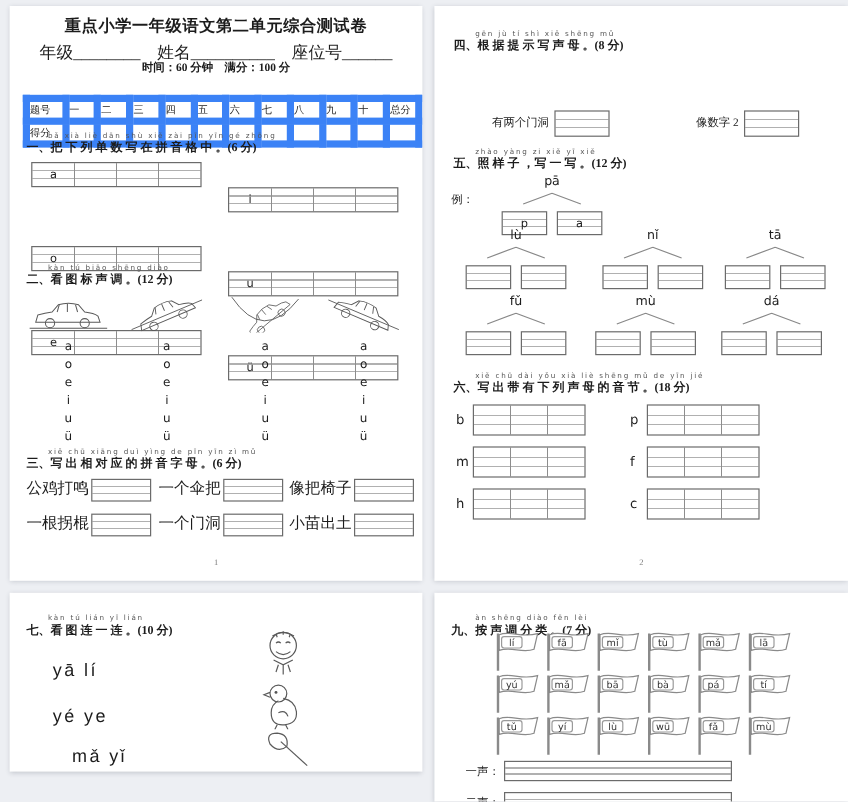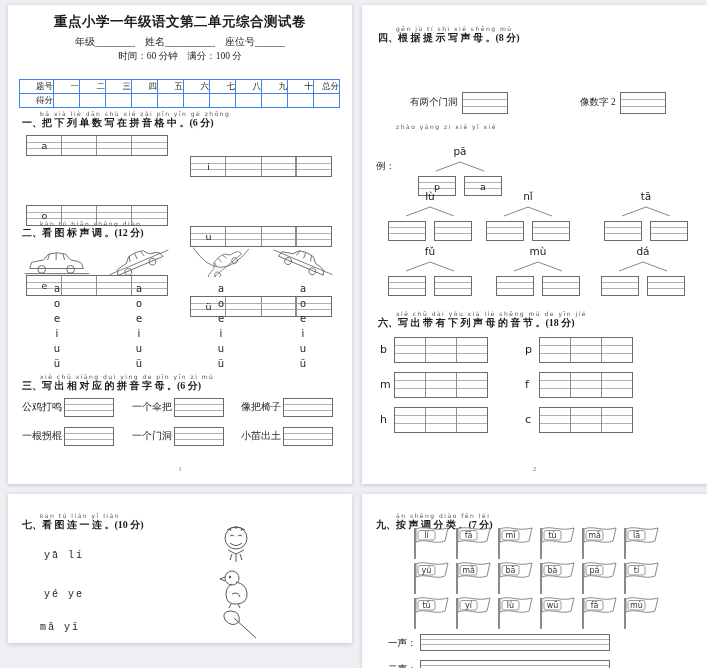--- a/index.html
+++ b/index.html
@@ -28,49 +28,49 @@
   body{width:707px;height:668px;background:#edeff3;position:relative;overflow:hidden;
        font-family:"Liberation Serif",serif;color:#1c1c1c;}
   .page{position:absolute;background:#fff;box-shadow:0 1px 4px rgba(40,50,70,.22);}
   #p1{left:8px;top:5px;width:344px;height:479px;overflow:hidden}
   #p2{left:362px;top:5px;width:345px;height:479px;overflow:hidden}
   #p3{left:8px;top:494px;width:344px;height:149px;overflow:hidden}
   #p4{left:362px;top:494px;width:345px;height:174px;overflow:hidden}
   .abs{position:absolute}
   .ctr{left:0;width:100%;text-align:center}
   .ttl{font-weight:bold;font-size:13.5px;letter-spacing:.5px}
-  .small9{font-size:10px}
+  .small9{font-size:14px}
   .small95{font-size:9.5px}
-  .bold{font-weight:normal}
+  .bold{font-weight:bold}
   .ruby{font-size:6px;color:#555;font-family:"DejaVu Sans",sans-serif;letter-spacing:1.5px;white-space:nowrap}
   .stitle{font-size:10px;font-weight:bold;white-space:nowrap}
   table.score{border-collapse:collapse;font-size:8.5px}
-  table.score td{border:1px solid #3b82f6;width:25px;height:13px;text-align:right;padding:0}
+  table.score td{border:6px solid #3b82f6;width:25px;height:13px;text-align:left;padding:0}
   table.score td.first{width:33px}
   .grid-a,.grid-b,.grid-c{border:1px solid #6b6b6b;box-sizing:border-box;background-color:#fff}
   .grid-a{background-image:var(--v4),var(--h3)}
   .grid-b{background-image:var(--h3)}
   .grid-c{background-image:var(--v3),var(--h3)}
   .lgrid{width:142px;height:21px;position:relative}
   .gletter{position:absolute;left:0;top:0;width:25%;height:100%;text-align:center;line-height:20px;
            font-size:9.5px;font-family:"DejaVu Sans",sans-serif}
   .carrow{display:flex;left:8px;width:328px}
   .carcol{flex:1;text-align:center}
   .vw{display:block;font-size:10px;line-height:15px;font-family:"DejaVu Sans",sans-serif}
-  .item3{position:absolute;white-space:nowrap;font-size:10px}
+  .item3{position:absolute;white-space:nowrap;font-size:13px}
   .item3 .pbox{margin-left:2px}
   .pbox{display:inline-block;vertical-align:middle;text-align:center;
         font-family:"DejaVu Sans",sans-serif;font-size:9.5px}
   .tree{position:absolute;width:92px;text-align:center}
   .tree .syl{display:block;font-size:10.5px;line-height:13px;font-family:"DejaVu Sans",sans-serif}
   .tree .boxes{display:flex;justify-content:center;gap:8px;margin-top:0}
   .tree .pbox{width:38px;height:20px;line-height:19px}
   .s6letter{position:absolute;font-size:11px;font-family:"DejaVu Sans",sans-serif}
   .sgrid{position:absolute;width:94px;height:26px}
-  .word7{position:absolute;font-size:10px;font-family:Liberation Mono, monospace;letter-spacing:2px}
+  .word7{position:absolute;font-size:15px;font-family:Liberation Sans, sans-serif;letter-spacing:2px}
   .img7{position:absolute}
   .flag{position:absolute}
   .flag text{font-family:"DejaVu Sans",sans-serif;font-size:8px;fill:#333}
   .tlabel{position:absolute;font-size:9.5px}
   .wgrid{position:absolute;width:190px;height:17px}
   .pagenum{font-size:7px;color:#777}
   svg .ln{stroke:#5a5a5a;fill:none;stroke-width:1}
 </style>
 </head>
 <body>
@@ -220,20 +220,21 @@
 </div>
 
 <div class="page" id="p2">
 
   <div class="abs ruby" style="top:20px;left:34px">gēn jù tí shì xiě shēng mǔ</div>
   <div class="abs stitle" style="top:26px;left:16px">四、根 据 提 示 写 声 母 。(8 分)</div>
   <div class="item3" style="top:87px;left:48px;font-size:9.5px"><span>有两个门洞</span><span class="pbox grid-b" style="width:46px;height:22px;margin-left:4px"></span></div>
   <div class="item3" style="top:87px;left:218px;font-size:9.5px"><span>像数字 2</span><span class="pbox grid-b" style="width:46px;height:22px;margin-left:4px"></span></div>
 
   <div class="abs ruby" style="top:118px;left:34px">zhào yàng zi xiě yī xiě</div>
+  <div class="abs stitle" style="top:124px;left:16px">五、照 样 子 ，写 一 写 。(12 分)</div>
   <div class="abs small95" style="top:155px;left:14px">例：</div>
   <div class="tree" style="top:140px;left:52px">
     <span class="syl">pā</span>
     <svg width="92" height="11" viewBox="0 0 92 11">
         <path d="M46 1 L22 10 M46 1 L70 10" stroke="#888" fill="none"></path>
       </svg>
     <div class="boxes">
       <span class="pbox grid-b">p</span>
       <span class="pbox grid-b">a</span>
     </div>
@@ -242,21 +243,21 @@
   <div class="tree" style="top:185px;left:22px">
     <span class="syl">lù</span>
     <svg width="92" height="11" viewBox="0 0 92 11">
         <path d="M46 1 L22 10 M46 1 L70 10" stroke="#888" fill="none"></path>
       </svg>
     <div class="boxes">
       <span class="pbox grid-b"></span>
       <span class="pbox grid-b"></span>
     </div>
   </div>
-  <div class="tree" style="top:185px;left:120px">
+  <div class="tree" style="top:185px;left:136px">
     <span class="syl">nǐ</span>
     <svg width="92" height="11" viewBox="0 0 92 11">
         <path d="M46 1 L22 10 M46 1 L70 10" stroke="#888" fill="none"></path>
       </svg>
     <div class="boxes">
       <span class="pbox grid-b"></span>
       <span class="pbox grid-b"></span>
     </div>
   </div>
   <div class="tree" style="top:185px;left:238px">
@@ -317,21 +318,21 @@
 
   <div class="abs ctr pagenum" style="top:460px">2</div>
 </div>
 
 <div class="page" id="p3">
   <div class="abs ruby" style="top:18px;left:32px">kàn tú lián yī lián</div>
   <div class="abs stitle" style="top:24px;left:14px">七、看 图 连 一 连 。(10 分)</div>
 
   <span class="word7" style="top:56px;left:36px">yā lí</span>
   <span class="word7" style="top:95px;left:36px">yé ye</span>
-  <span class="word7" style="top:128px;left:32px">mǎ yǐ</span>
+  <span class="word7" style="top:128px;left:52px">mǎ yǐ</span>
   <span class="word7" style="top:160px;left:36px">yā zi</span>
 
   <svg class="img7" style="top:30px;left:208px" width="40" height="44" viewBox="0 0 40 44">
     <circle class="ln" cx="20" cy="14" r="11"></circle>
     <path class="ln" d="M11 6 q9 -6 18 0 M14 4 l1 3 M20 2 l0 3 M26 4 l-1 3"></path>
     <path class="ln" d="M14 12 q2 -2 4 0 M22 12 q2 -2 4 0"></path>
     <path class="ln" d="M14 19 q6 5 12 0"></path>
     <path class="ln" d="M12 26 l8 4 l8 -4 M16 30 l-2 6 M24 30 l2 6 M20 30 l0 8"></path>
   </svg>
   <svg class="img7" style="top:74px;left:210px" width="34" height="40" viewBox="0 0 34 40">

